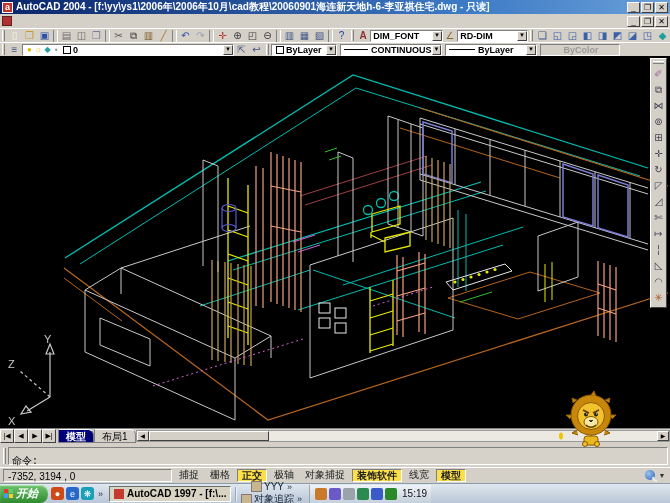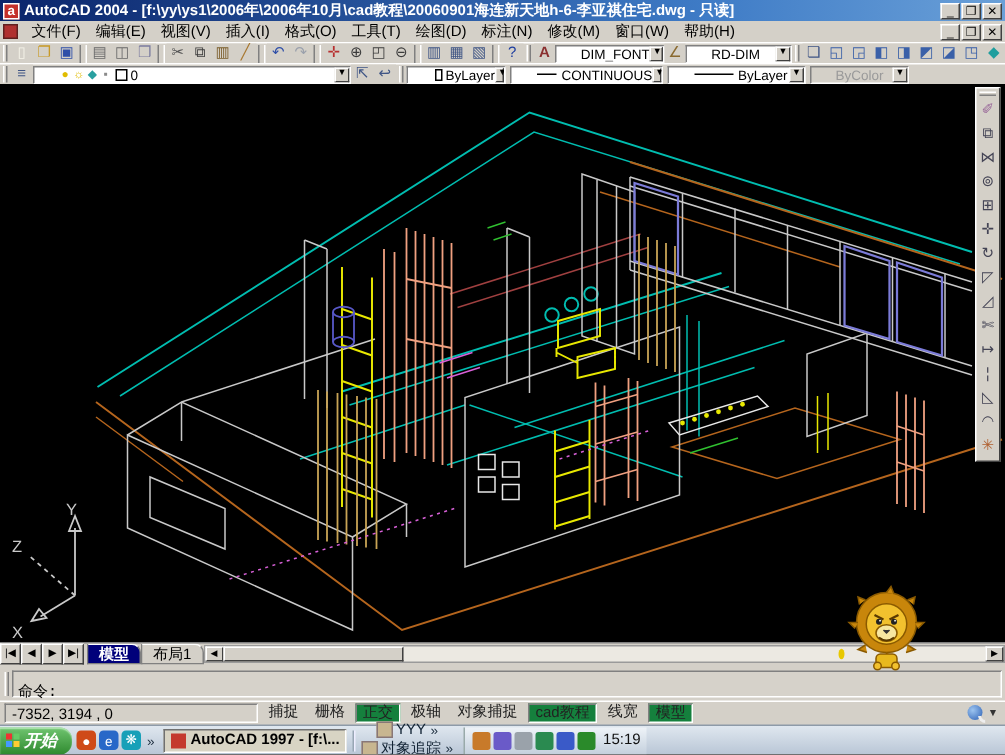--- a/index.html
+++ b/index.html
@@ -24,21 +24,21 @@
   .mi{padding:0 5px;font-size:10px;white-space:nowrap;}
   #menubar .spacer{flex:1;}
 
   
   .tbrow{position:absolute;left:0;width:670px;height:14px;display:flex;align-items:center;background:#d4d0c8;border-top:1px solid #fff;}
   #tb1{top:28px;} #tb2{top:42px;}
   .ticon{width:15px;height:13px;display:inline-flex;align-items:center;justify-content:center;
     font-size:10px;line-height:1;color:var(--c,#444);background:#d4d0c8;}
   .ticon.sep{width:5px;height:12px;border-left:1px solid #808080;border-right:1px solid #fff;margin:0 1px;}
   .combo{height:12px;background:#fff;border:1px solid;border-color:#808080 #fff #fff #808080;
-    display:flex;align-items:center;font-size:9px;padding-left:16px;white-space:nowrap;overflow:hidden;}
+    display:flex;align-items:center;font-size:9px;padding-left:2px;white-space:nowrap;overflow:hidden;font-weight:bold;}
   .combo .da{margin-left:auto;width:10px;height:10px;background:#d4d0c8;border:1px solid;border-color:#fff #404040 #404040 #fff;position:relative;}
   .combo .da::after{content:"▼";position:absolute;left:1px;top:0px;font-size:6px;color:#000;}
   .combo.disabled{color:#9a9a9a;background:#d4d0c8;}
   .linesample{display:inline-block;width:26px;border-top:1px solid #000;margin:0 3px 0 1px;}
   .swatch{display:inline-block;width:8px;height:8px;border:1px solid #000;background:#fff;margin:0 2px;}
   .mini{display:inline-flex;width:9px;justify-content:center;font-size:8px;color:var(--c,#666);}
 
   
   #viewport{position:absolute;left:0;top:56px;width:670px;height:372px;background:#000;}
   #canvas{position:absolute;left:0;top:0;width:670px;height:372px;}
@@ -64,21 +64,21 @@
   
   #cmdrow{position:absolute;left:0;top:445px;width:670px;height:22px;background:#d4d0c8;display:flex;align-items:stretch;padding:2px 2px 2px 1px;}
   #cmdrow .vgrip{width:3px;margin:1px 2px;border-left:1px solid #fff;border-right:1px solid #808080;}
   #cmdbox{flex:1;border:1px solid;border-color:#808080 #fff #fff #808080;background:#d6d2ca;
     font-family:"Liberation Mono","DejaVu Sans Mono",monospace;font-size:10px;padding:6px 2px 0 3px;}
 
   
   #statusrow{position:absolute;left:0;top:467px;width:670px;height:16px;background:#d4d0c8;display:flex;align-items:center;padding:0 3px;border-top:1px solid #fff;}
   #coords{width:169px;height:13px;font-size:10px;padding:1px 4px;border:1px solid;border-color:#808080 #fff #fff #808080;}
   .stbtn{height:13px;margin-left:3px;padding:0 4px;font-size:10px;line-height:12px;background:#d4d0c8;color:#222;}
-  .stbtn.pressed{border:1px solid;border-color:#808080 #fff #fff #808080;background:#15803d;}
+  .stbtn.pressed{border:1px solid;border-color:#808080 #fff #fff #808080;background:#fde047;font-weight:bold;}
   #statusrow .spacer{flex:1;}
   #commcenter{width:14px;height:13px;position:relative;}
   #commcenter i{position:absolute;left:2px;top:1px;width:10px;height:10px;border-radius:50%;
     background:radial-gradient(circle at 35% 35%,#9cc4f0,#2b5fb4);}
   #commcenter b{position:absolute;right:0;bottom:0;width:5px;height:5px;border-left:2px solid #eee;border-bottom:2px solid #eee;border-radius:0 0 0 6px;}
   #stdrop{width:10px;font-size:7px;text-align:center;color:#333;}
 
   
   #taskbar{position:absolute;left:0;top:483px;width:670px;height:20px;background:linear-gradient(#dfe7ef,#b9c6d6);
     display:flex;align-items:center;border-top:1px solid #8d9aa8;padding-right:2px;}
@@ -119,33 +119,20 @@
     <span class="ttext">AutoCAD 2004 - [f:\yy\ys1\2006年\2006年10月\cad教程\20060901海连新天地h-6-李亚祺住宅.dwg - 只读]</span>
     <span class="winbtns">
       <span class="winbtn">_</span>
       <span class="winbtn">❐</span>
       <span class="winbtn">✕</span>
     </span>
   </div>
 
   <div id="menubar">
     <span class="docicon"></span>
-    <span style="display:flex;">
-      <span class="mi">文件(F)</span>
-        <span class="mi">编辑(E)</span>
-        <span class="mi">视图(V)</span>
-        <span class="mi">插入(I)</span>
-        <span class="mi">格式(O)</span>
-        <span class="mi">工具(T)</span>
-        <span class="mi">绘图(D)</span>
-        <span class="mi">标注(N)</span>
-        <span class="mi">修改(M)</span>
-        <span class="mi">窗口(W)</span>
-        <span class="mi">帮助(H)</span>
-    </span>
     <span class="spacer"></span>
     <span class="winbtns">
       <span class="winbtn">_</span>
       <span class="winbtn">❐</span>
       <span class="winbtn">✕</span>
     </span>
   </div>
 
   <div class="tbrow" id="tb1">
     <span class="grip"></span>
@@ -227,21 +214,21 @@
     <span class="combo" style="width:102px;margin-left:3px;">
       <span class="linesample"></span>
       <span>CONTINUOUS</span>
       <span class="da"></span>
     </span>
     <span class="combo" style="width:92px;margin-left:3px;">
       <span class="linesample"></span>
       <span>ByLayer</span>
       <span class="da"></span>
     </span>
-    <span class="combo disabled" style="width:66px;margin-left:3px;">
+    <span class="combo disabled" style="width:80px;margin-left:3px;flex-direction:column;">
       <span>ByColor</span>
       <span class="da"></span>
     </span>
   </div>
 
   <div id="viewport">
     <svg id="canvas" viewBox="0 0 670 372" fill="none">
 
       <g stroke="#00bdb0" stroke-width="1.3">
         <path d="M65,202 L353,19 L648,112"></path>
@@ -406,21 +393,21 @@
   </div>
 
   <div id="statusrow">
     <span id="coords">-7352, 3194 , 0</span>
     <span style="display:flex;">
       <span class="stbtn">捕捉</span>
         <span class="stbtn">栅格</span>
         <span class="stbtn pressed">正交</span>
         <span class="stbtn">极轴</span>
         <span class="stbtn">对象捕捉</span>
-        <span class="stbtn pressed">cad教程</span>
+        <span class="stbtn pressed">装饰软件</span>
         <span class="stbtn">线宽</span>
         <span class="stbtn pressed">模型</span>
     </span>
     <span class="spacer"></span>
     <span id="commcenter">
         <i></i>
         <b></b>
       </span>
     <span id="stdrop">▼</span>
   </div>

